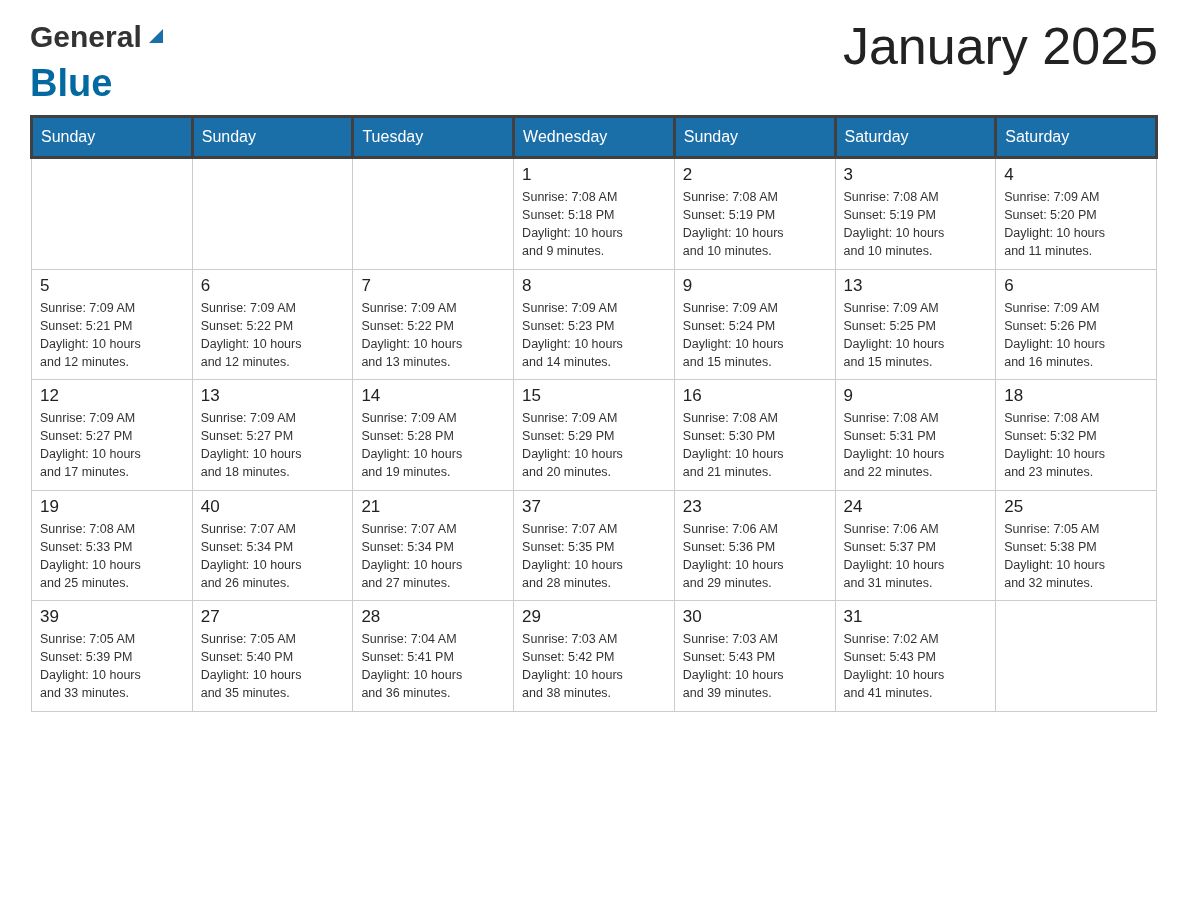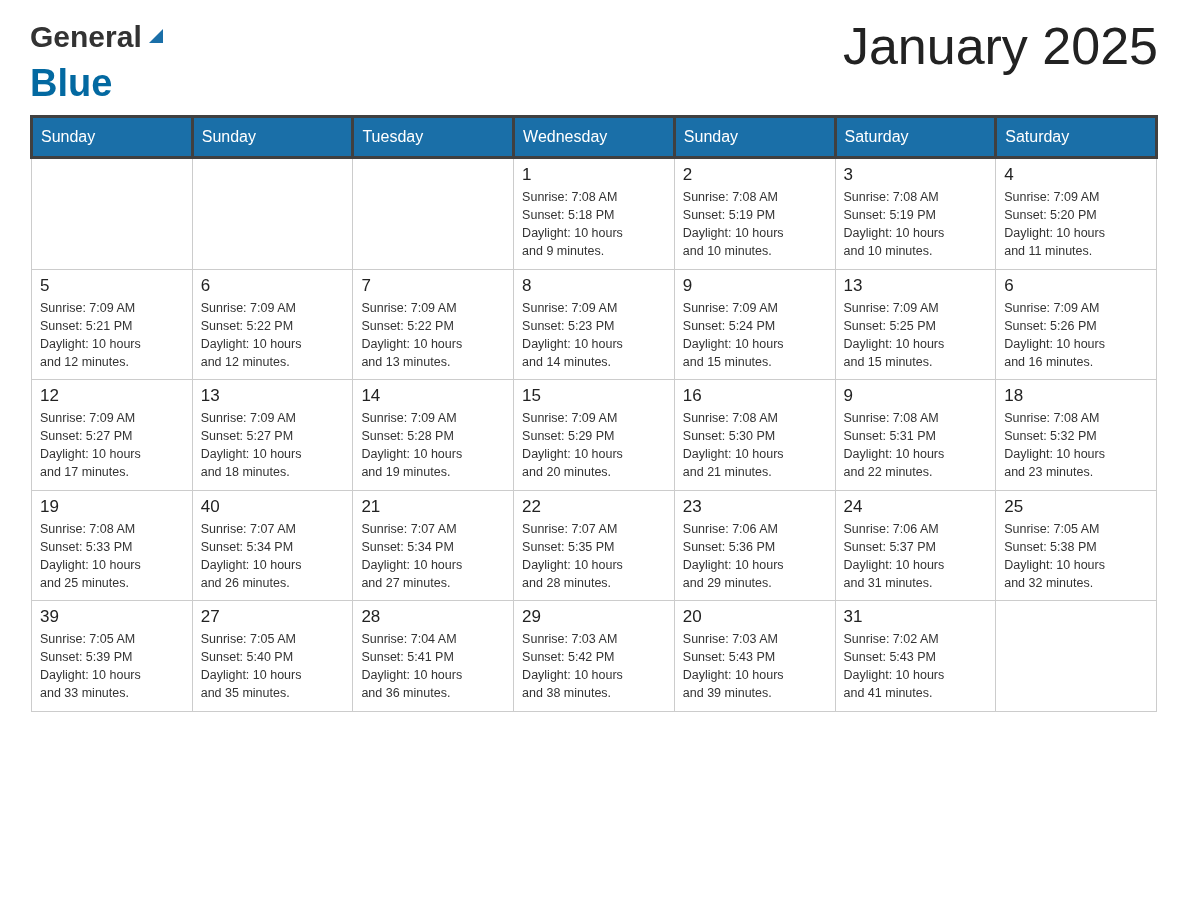--- a/index.html
+++ b/index.html
@@ -209,21 +209,21 @@
         </td>
         <td>
           <div class="day-number">40</div>
           <div class="day-info">Sunrise: 7:07 AM<br>Sunset: 5:34 PM<br>Daylight: 10 hours<br>and 26 minutes.</div>
         </td>
         <td>
           <div class="day-number">21</div>
           <div class="day-info">Sunrise: 7:07 AM<br>Sunset: 5:34 PM<br>Daylight: 10 hours<br>and 27 minutes.</div>
         </td>
         <td>
-          <div class="day-number">22</div>
+          <div class="day-number">37</div>
           <div class="day-info">Sunrise: 7:07 AM<br>Sunset: 5:35 PM<br>Daylight: 10 hours<br>and 28 minutes.</div>
         </td>
         <td>
           <div class="day-number">23</div>
           <div class="day-info">Sunrise: 7:06 AM<br>Sunset: 5:36 PM<br>Daylight: 10 hours<br>and 29 minutes.</div>
         </td>
         <td>
           <div class="day-number">24</div>
           <div class="day-info">Sunrise: 7:06 AM<br>Sunset: 5:37 PM<br>Daylight: 10 hours<br>and 31 minutes.</div>
         </td>
@@ -243,21 +243,21 @@
         </td>
         <td>
           <div class="day-number">28</div>
           <div class="day-info">Sunrise: 7:04 AM<br>Sunset: 5:41 PM<br>Daylight: 10 hours<br>and 36 minutes.</div>
         </td>
         <td>
           <div class="day-number">29</div>
           <div class="day-info">Sunrise: 7:03 AM<br>Sunset: 5:42 PM<br>Daylight: 10 hours<br>and 38 minutes.</div>
         </td>
         <td>
-          <div class="day-number">20</div>
+          <div class="day-number">30</div>
           <div class="day-info">Sunrise: 7:03 AM<br>Sunset: 5:43 PM<br>Daylight: 10 hours<br>and 39 minutes.</div>
         </td>
         <td>
           <div class="day-number">31</div>
           <div class="day-info">Sunrise: 7:02 AM<br>Sunset: 5:43 PM<br>Daylight: 10 hours<br>and 41 minutes.</div>
         </td>
         <td class="empty-cell"></td>
       </tr>
     </tbody>
 </table>

